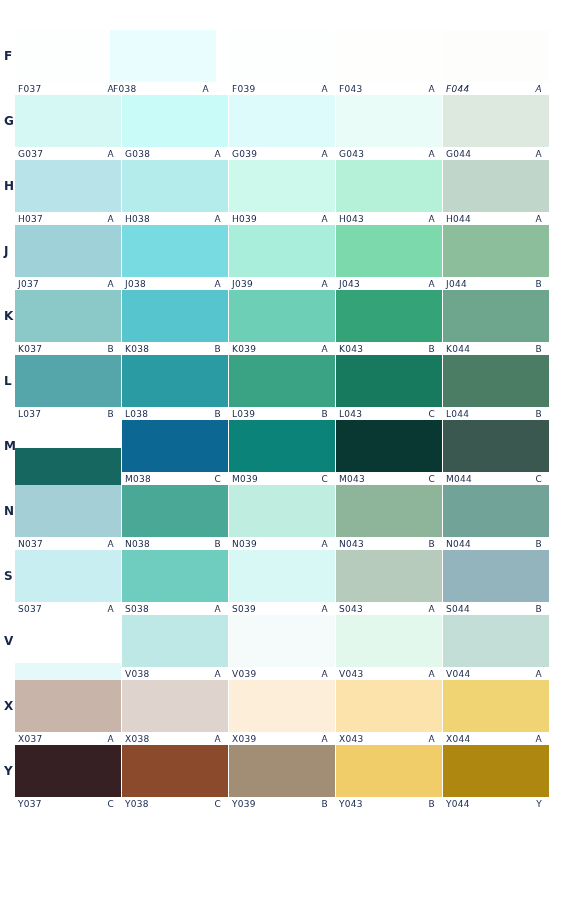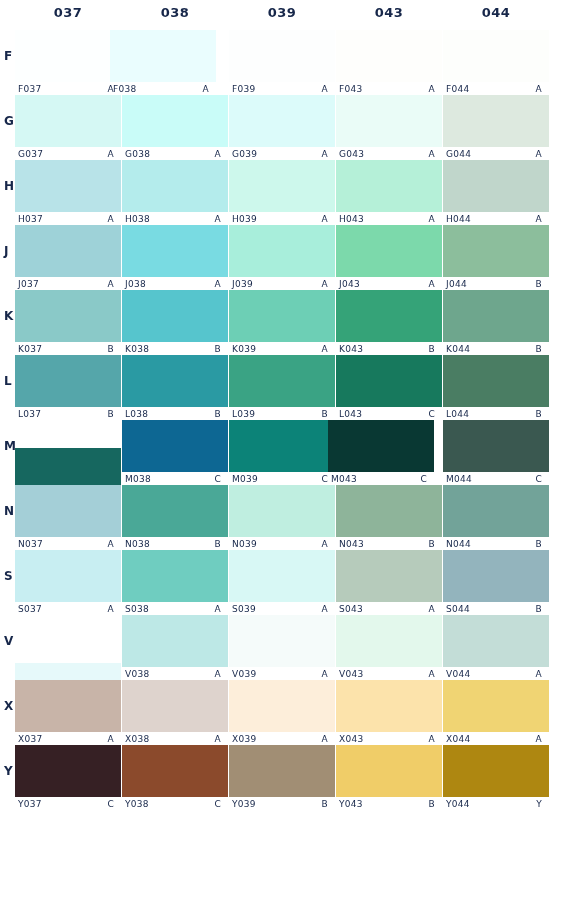--- a/index.html
+++ b/index.html
@@ -101,27 +101,20 @@
     position: absolute;
     right: 7px;
     top: 1px;
     font-size: 9px;
   }
 </style>
 </head>
 <body>
 
 <div id="chart">
-  <div class="col-header-row">
-      <div class="col-header" style="left: 15px;">037</div>
-      <div class="col-header" style="left: 122px;">038</div>
-      <div class="col-header" style="left: 229px;">039</div>
-      <div class="col-header" style="left: 336px;">043</div>
-      <div class="col-header" style="left: 443px;">044</div>
-    </div>
   <div class="grid-body">
       <div class="swatch-row">
         <div class="row-header">F</div>
         <div class="cell" style="left: 15px;">
           <div class="swatch" style="background: rgb(253, 255, 255);"></div>
           <div class="cell-caption">
             <span class="cell-code">F037</span>
             <span class="cell-grade">A</span>
           </div>
         </div>
@@ -139,21 +132,21 @@
             <span class="cell-grade">A</span>
           </div>
         </div>
         <div class="cell" style="left: 336px;">
           <div class="swatch" style="background: rgb(254, 254, 252);"></div>
           <div class="cell-caption">
             <span class="cell-code">F043</span>
             <span class="cell-grade">A</span>
           </div>
         </div>
-        <div class="cell" style="left: 443px;">
+        <div class="cell" style="left: 443px; font-style: italic;">
           <div class="swatch" style="background: rgb(253, 254, 252);"></div>
           <div class="cell-caption">
             <span class="cell-code">F044</span>
             <span class="cell-grade">A</span>
           </div>
         </div>
       </div>
       <div class="swatch-row">
         <div class="row-header">G</div>
         <div class="cell" style="left: 15px;">
@@ -360,21 +353,21 @@
             <span class="cell-grade">C</span>
           </div>
         </div>
         <div class="cell" style="left: 229px;">
           <div class="swatch" style="background: rgb(12, 131, 120);"></div>
           <div class="cell-caption">
             <span class="cell-code">M039</span>
             <span class="cell-grade">C</span>
           </div>
         </div>
-        <div class="cell" style="left: 328px; text-decoration: underline;">
+        <div class="cell" style="left: 336px; text-decoration: underline;">
           <div class="swatch" style="background: rgb(9, 56, 51);"></div>
           <div class="cell-caption">
             <span class="cell-code">M043</span>
             <span class="cell-grade">C</span>
           </div>
         </div>
         <div class="cell" style="left: 443px;">
           <div class="swatch" style="background: rgb(58, 88, 80);"></div>
           <div class="cell-caption">
             <span class="cell-code">M044</span>

